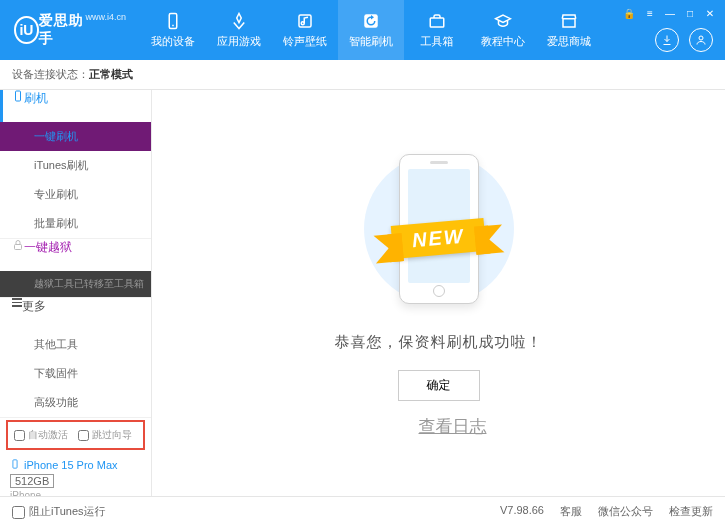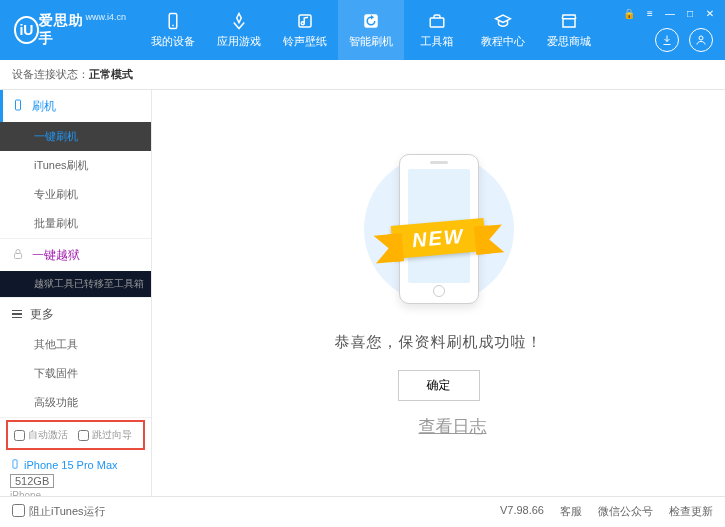--- a/index.html
+++ b/index.html
@@ -19,26 +19,26 @@
 .top-right-btn { width: 14px; height: 14px; display: flex; align-items: center; justify-content: center; cursor: pointer; }
 .top-circles { position: absolute; right: 12px; bottom: 8px; display: flex; gap: 10px; }
 .circ-btn { width: 24px; height: 24px; border: 1.5px solid #fff; border-radius: 50%; display: flex; align-items: center; justify-content: center; cursor: pointer; }
 
 .status-bar { height: 30px; border-bottom: 1px solid #e5e5e5; display: flex; align-items: center; padding: 0 12px; font-size: 11px; color: #666; }
 .status-bar b { color: #333; }
 
 .body-area { display: flex; height: 406px; }
 .sidebar { width: 152px; border-right: 1px solid #e8e8e8; overflow: hidden; position: relative; }
 .side-section { border-bottom: 1px solid #f0f0f0; }
-.side-head { height: 32px; display: flex; align-items: center; padding: 0 12px; font-size: 12px; color: #555; cursor: pointer; gap: 8px; }
+.side-head { height: 32px; display: flex; padding: 0 12px; font-size: 12px; color: #555; cursor: pointer; gap: 0; }
 .side-head.active { color: #2196f3; border-left: 3px solid #2196f3; padding-left: 9px; background: #fff; }
 .side-sub { height: 29px; display: flex; align-items: center; padding-left: 34px; font-size: 11px; color: #666; cursor: pointer; }
-.side-sub.active { background: #404040; color: #2196f3; }
+.side-sub.active { background: #701a75; color: #2196f3; }
 .side-head.disabled { color: #a21caf; }
-.side-note { font-size: 10px; color: #999; padding: 6px 0 6px 34px; line-height: 1.4; background: #0f172a; }
+.side-note { font-size: 10px; color: #999; padding: 6px 0 6px 34px; line-height: 1.4; background: #404040; }
 .highlight-box { border: 2px solid #e74c3c; margin: 2px 6px; padding: 6px 6px; display: flex; gap: 10px; align-items: center; font-size: 10px; }
 .chk { display: flex; align-items: center; gap: 3px; color: #999; }
 .chk input { width: 11px; height: 11px; }
 .device-box { padding: 6px 10px; font-size: 11px; }
 .device-name { color: #2196f3; display: flex; align-items: center; gap: 4px; }
 .storage-badge { display: inline-block; border: 1px solid #999; font-size: 11px; padding: 0 4px; margin-top: 2px; color: #666; }
 .device-type { font-size: 10px; color: #aaa; margin-top: 2px; }
 
 .main { flex: 1; display: flex; flex-direction: column; align-items: center; justify-content: center; position: relative; }
 .illus { width: 180px; height: 170px; position: relative; margin-bottom: 14px; }
@@ -50,21 +50,21 @@
 .ribbon { position: absolute; top: 70px; left: -5px; right: -5px; height: 40px; display: flex; align-items: center; justify-content: center; }
 .ribbon-band { background: #ffc107; color: #fff; font-weight: bold; font-size: 20px; letter-spacing: 2px; padding: 5px 20px; font-style: italic; transform: rotate(-5deg); box-shadow: 0 2px 4px rgba(0,0,0,0.2); position: relative; }
 .ribbon-band:before, .ribbon-band:after { content: ""; position: absolute; top: 8px; width: 0; height: 0; border: 14px solid #ffb300; }
 .ribbon-band:before { left: -18px; border-left-color: transparent; }
 .ribbon-band:after { right: -18px; border-right-color: transparent; }
 .success-msg { font-size: 15px; color: #555; margin-bottom: 18px; letter-spacing: 1px; }
 .ok-btn { border: 1px solid #ccc; background: #fff; padding: 6px 28px; font-size: 12px; cursor: pointer; margin-bottom: 14px; }
 .log-link { font-size: 17px; color: #999; text-decoration: underline; cursor: pointer; margin-left: 28px; }
 
 .footer { height: 30px; border-top: 1px solid #e5e5e5; display: flex; align-items: center; padding: 0 12px; font-size: 11px; color: #666; justify-content: space-between; }
-.footer-left { display: flex; align-items: flex-start; gap: 4px; }
+.footer-left { display: flex; align-items: flex-end; gap: 4px; }
 .footer-right { display: flex; gap: 16px; }
 .footer-right span { cursor: pointer; }
 .ham { display: inline-flex; flex-direction: column; gap: 2px; }
 .ham i { width: 10px; height: 1.5px; background: currentColor; display: block; }
 </style>
 </head>
 <body>
 
 <div class="topbar">
   <div class="logo-area">

